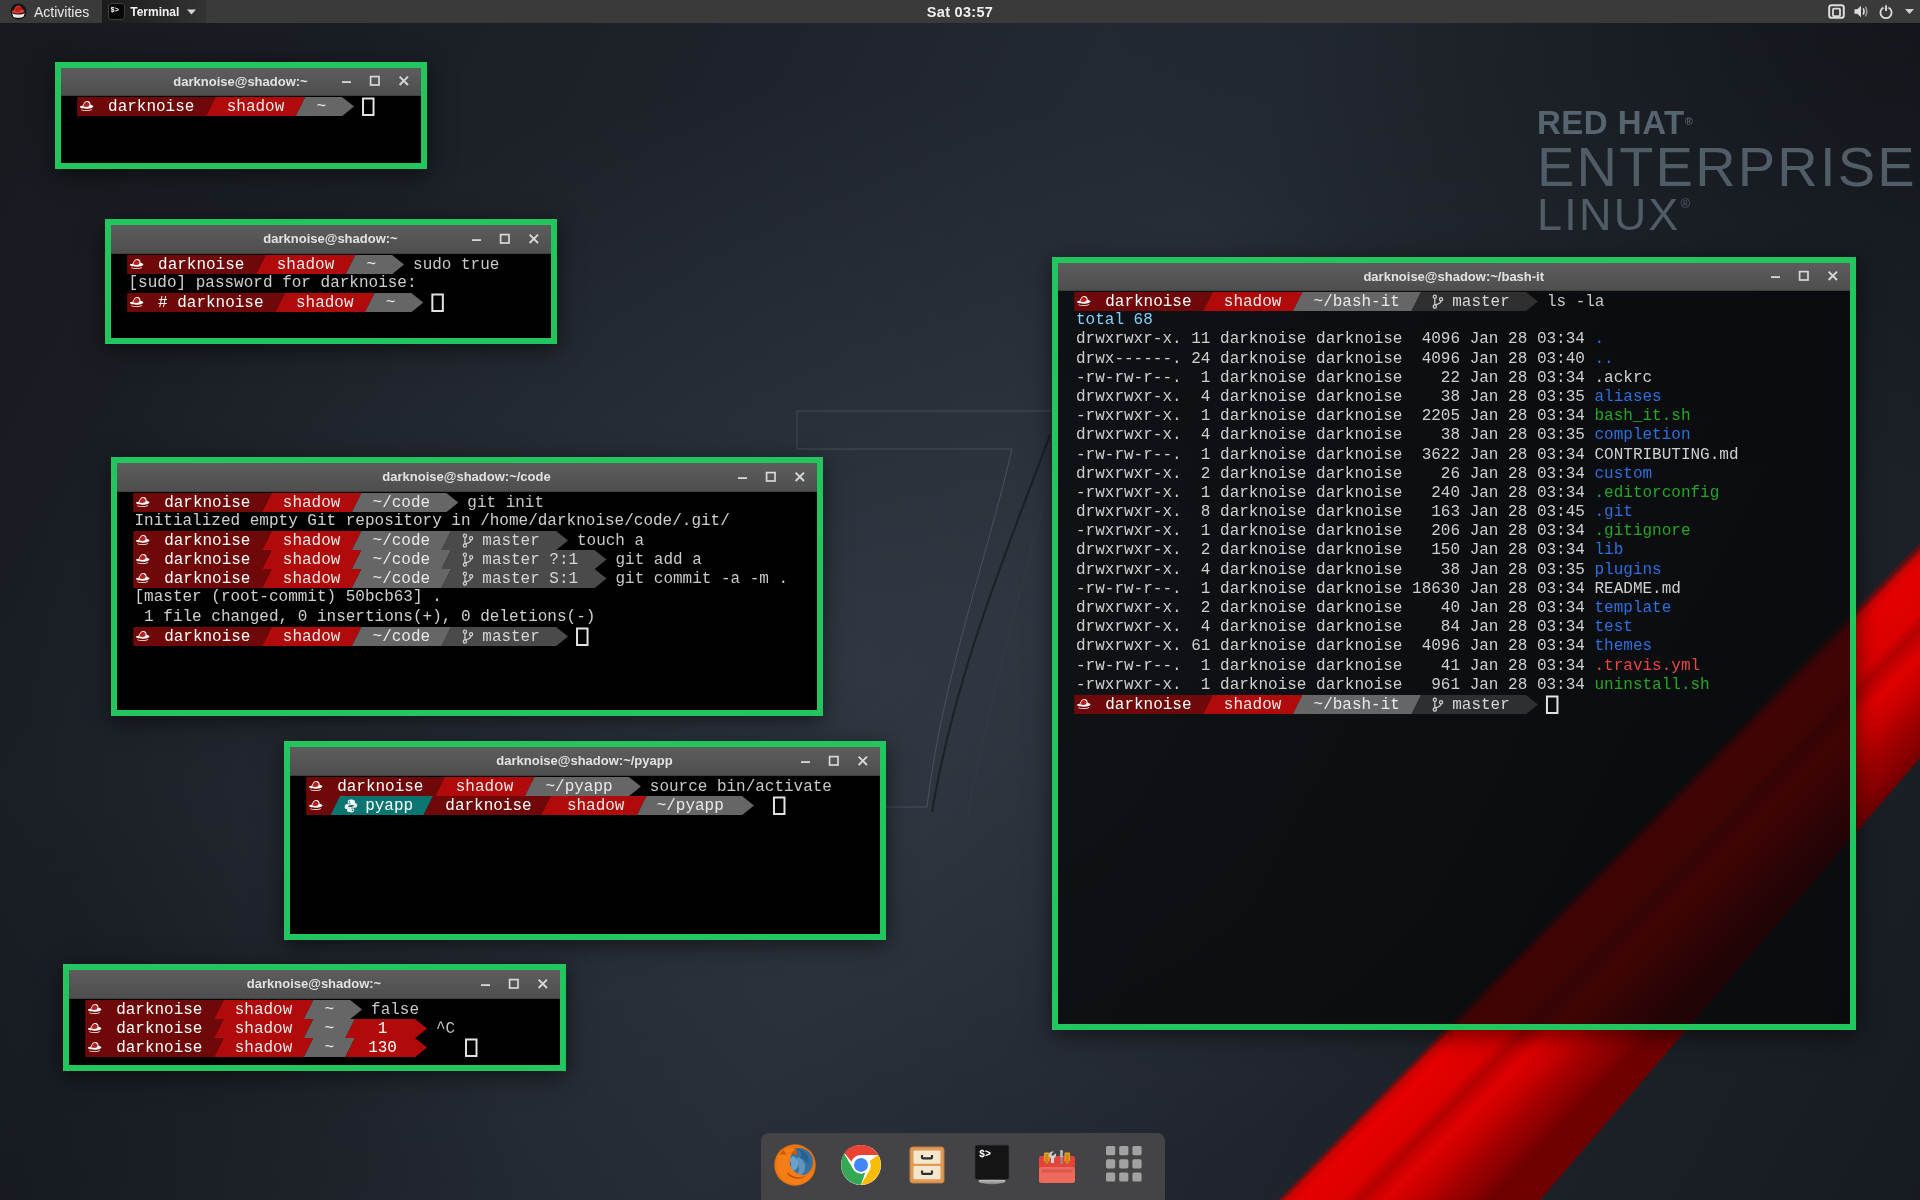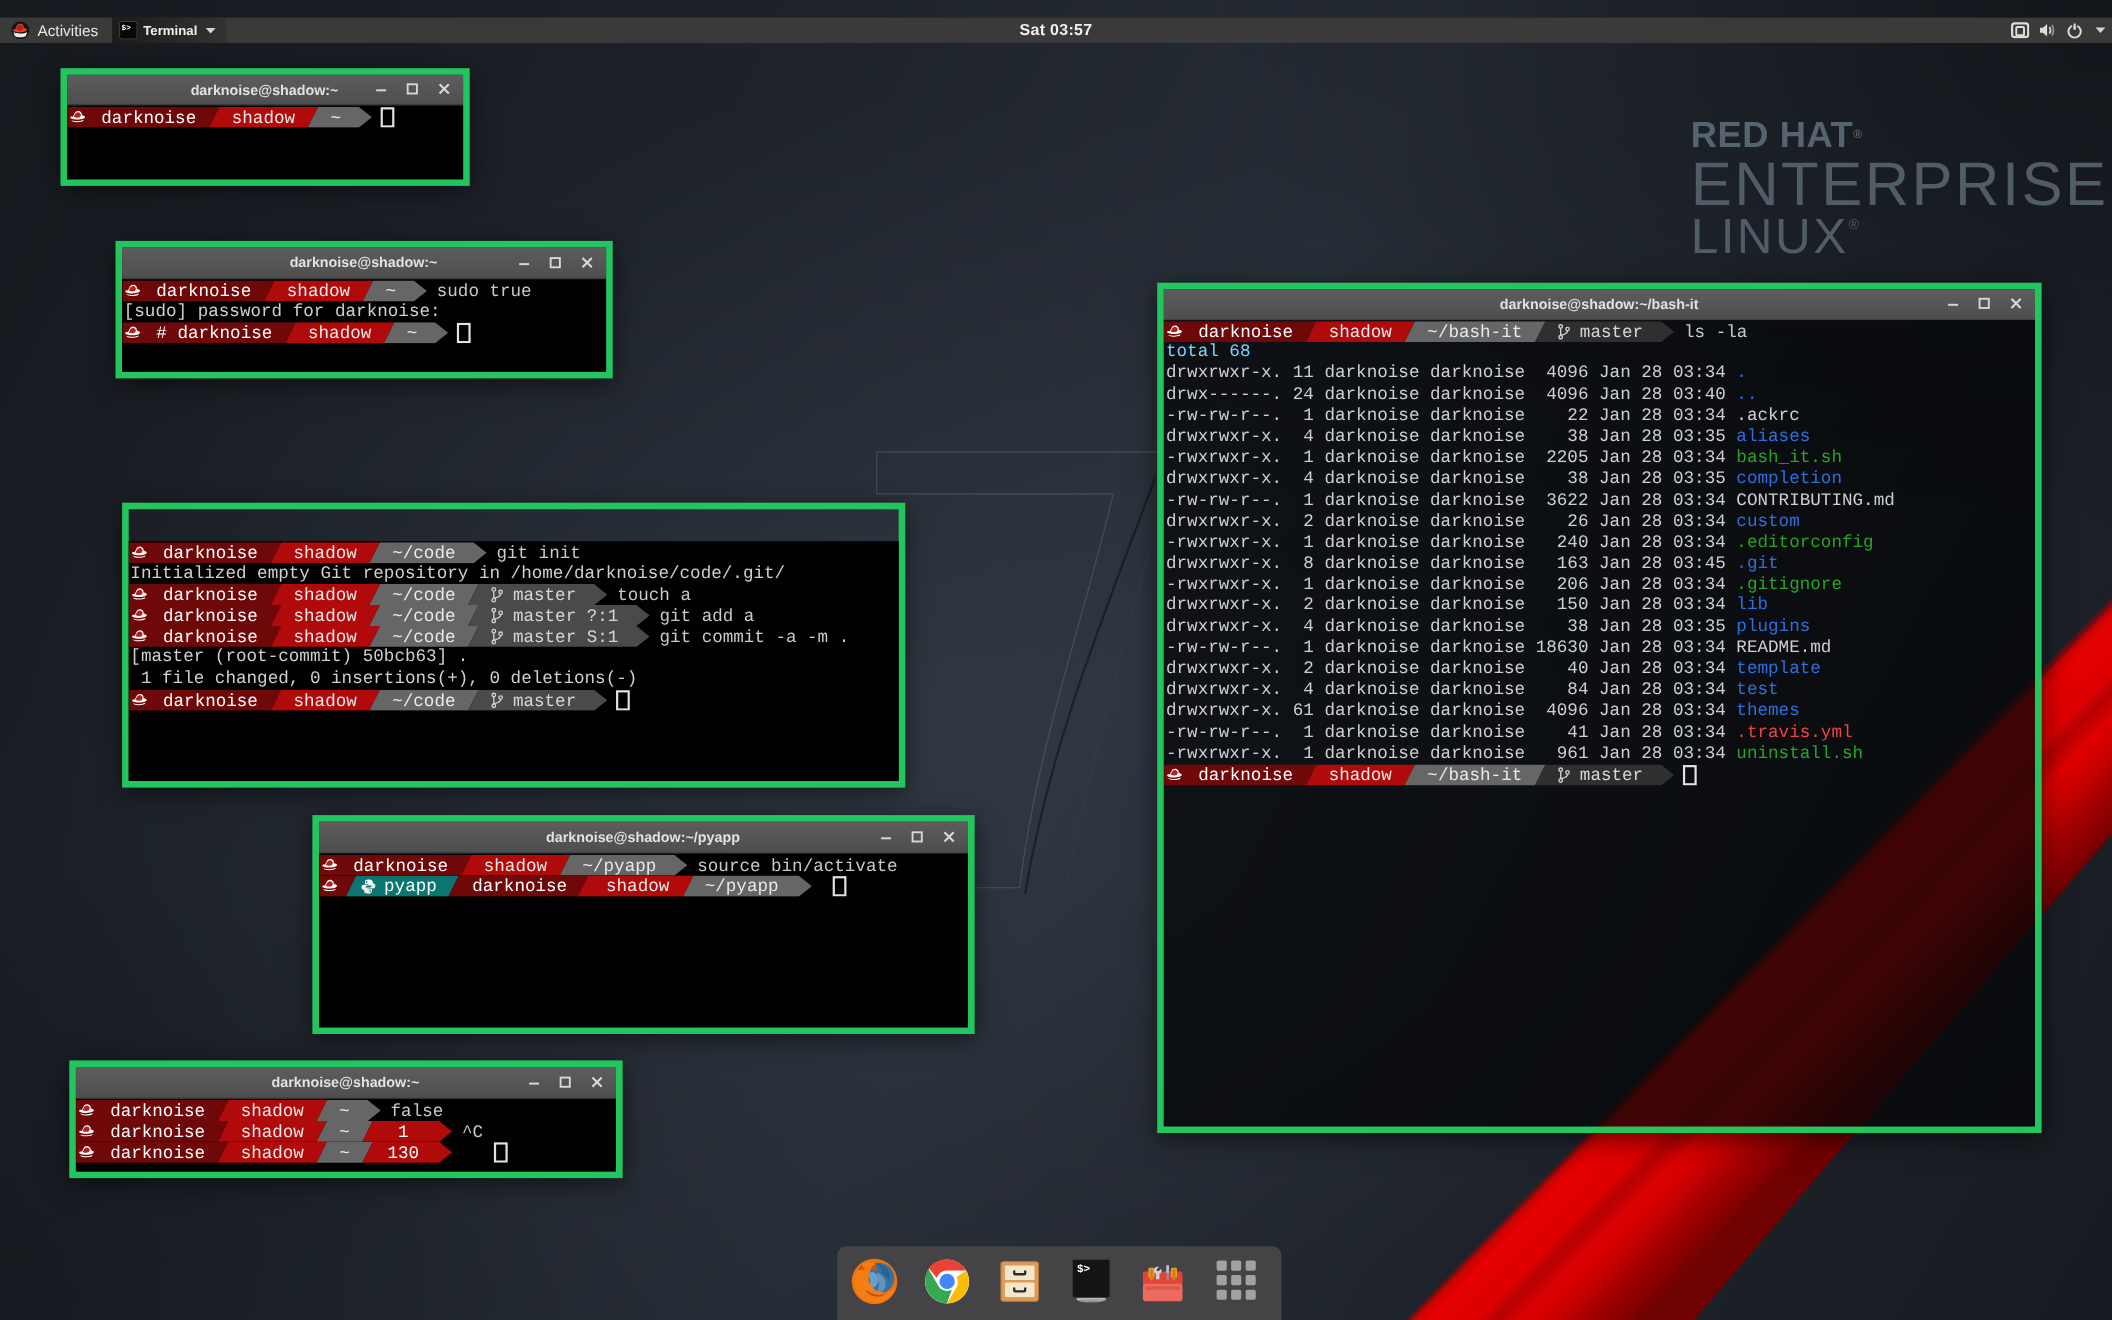--- a/index.html
+++ b/index.html
@@ -8,37 +8,37 @@
  radial-gradient(1500px 900px at 100% 0%, rgba(6,8,10,0.5), rgba(6,8,10,0) 55%),
  radial-gradient(900px 700px at 0% 100%, rgba(8,10,12,0.3), rgba(8,10,12,0) 60%),
  linear-gradient(118deg,#16191e 0%,#1e232b 30%,#262c35 52%,#1f242c 74%,#171b21 100%);}
 .band{position:absolute;left:0;top:0}
 .logo{position:absolute;left:1537px;top:106px;color:#566470;line-height:1}
 .l1{font-size:33px;font-weight:bold;letter-spacing:0.5px}
 .reg1{font-size:11px;vertical-align:9px}
 .l2{font-size:56px;letter-spacing:2.2px;color:#505c66;margin-top:0px}
 .l3{font-size:45px;letter-spacing:2.2px;color:#505c66;margin-top:-3px}
 .reg2{font-size:13px;vertical-align:22px;letter-spacing:0}
-.topbar{position:absolute;left:0;top:16px;width:1920px;height:23px;background:#3a3a3a;display:flex;align-items:center;z-index:50}
+.topbar{position:absolute;left:0;top:0;width:1920px;height:23px;background:#3a3a3a;display:flex;align-items:center;z-index:50}
 .tbleft{display:flex;align-items:center;height:100%}
 .acttxt{color:#e8e8e8;font-size:14px;margin-right:13px}
 .appbtn{display:flex;align-items:center;height:100%;padding:0 9px 0 6px;background:linear-gradient(to right,rgba(10,10,10,0.65),rgba(30,30,30,0.25))}
 .apptxt{color:#f0f0f0;font-size:12px;font-weight:bold}
 .clock{position:absolute;left:0;right:0;text-align:center;color:#efefef;font-size:14.5px;font-weight:bold;letter-spacing:0.3px}
 .tbright{position:absolute;right:5px;top:0;height:23px;display:flex;align-items:center;gap:8px}
 .dock{position:absolute;left:761px;top:1132.5px;width:404px;height:68px;background:#444446;border-radius:8px 8px 0 0;z-index:40}
 .dockicons{position:absolute;top:0;left:0;z-index:41}
 .di{position:absolute;top:1143px}
 .win{position:absolute;border:6px solid #22c55e;box-shadow:0 5px 22px rgba(0,0,0,0.55);z-index:10}
 .tb{height:28.5px;background:linear-gradient(#5d5d5d,#4e4e4e);border-bottom:1px solid #404040;box-sizing:border-box;position:relative;display:flex;align-items:center;justify-content:center}
 .tt{color:#e2e2e2;font-size:13px;font-weight:bold}
 .btns{position:absolute;right:9px;top:0;height:100%;display:flex;align-items:center;gap:12.5px}
 .btns svg{display:block}
 .ct{position:absolute;left:0;right:0;top:28.5px;bottom:0;padding-top:1px;overflow:hidden}
-.r{height:19.2px;line-height:19.2px;font-family:"Liberation Mono",monospace;font-size:16px;white-space:pre;color:#cfcfcf;padding-left:2px}
+.r{height:19.2px;line-height:19.2px;font-family:"Liberation Mono",monospace;font-size:16px;white-space:pre;color:#cfcfcf;padding-left:18px}
 .r svg.pr{display:block;margin-left:-2px}
 </style></head>
 <body>
 <div class="wall"></div>
 
 <svg class="band" width="1920" height="1200" viewBox="0 0 1920 1200">
 <defs>
 <linearGradient id="bandg" gradientUnits="userSpaceOnUse" x1="1700" y1="771" x2="1807" y2="876">
  <stop offset="0" stop-color="#8f0505" stop-opacity="0.55"></stop>
  <stop offset="0.03" stop-color="#c80303"></stop>
@@ -243,20 +243,34 @@
             <path d="M3.4 6.2 L4.6 3.9 C5.3 2.4 6.9 1.7 8.3 2.3 C9.4 2.8 10 3.8 9.9 4.9 L9 6.6 C7.2 7.2 5.2 7.1 3.4 6.2 Z" fill="#b4201d"></path>
             <path d="M1.3 9.3 C4.5 10.6 9.4 10.4 12.6 8.9 L12 10.1 C9.3 11.3 4.9 11.4 2 10.3 Z" fill="#ffffff"></path>
           </g>
           <text x="31.0" y="14.4" font-family="Liberation Mono" font-size="16" fill="#ffffff" xml:space="preserve"># darknoise</text>
           <text x="169.0" y="14.4" font-family="Liberation Mono" font-size="16" fill="#e9e9e9" xml:space="preserve">shadow</text>
           <text x="258.8" y="14.4" font-family="Liberation Mono" font-size="16" fill="#e9e9e9" xml:space="preserve">~</text>
           <rect x="305.4" y="1.5" width="10.5" height="16.5" fill="none" stroke="#e3e3e3" stroke-width="2"></rect>
         </svg></div>
     </div>
   </div><div class="win" style="left:110.5px;top:457px;width:712px;height:259px">
+    <div class="tb">
+      <span class="tt">darknoise@shadow:~/code</span>
+      <div class="btns">
+        <svg width="16" height="16" viewBox="0 0 16 16">
+          <rect x="3" y="8.2" width="9" height="1.8" fill="#d8d8d8"></rect>
+        </svg>
+        <svg width="16" height="16" viewBox="0 0 16 16">
+          <rect x="3.6" y="3.6" width="8.4" height="8.4" fill="none" stroke="#d8d8d8" stroke-width="1.7"></rect>
+        </svg>
+        <svg width="16" height="16" viewBox="0 0 16 16">
+          <path d="M3.6 3.6 L12 12 M12 3.6 L3.6 12" stroke="#d8d8d8" stroke-width="1.9"></path>
+        </svg>
+      </div>
+    </div>
     <div class="ct" style="background:#010101">
       <div class="r"><svg class="pr" width="710" height="19.2" viewBox="0 0 710 19.2">
           <polygon points="0,0 138.5,0 128.9,19.2 0,19.2" fill="#6f0808"></polygon>
           <polygon points="138.5,0 228.3,0 218.7,19.2 128.9,19.2" fill="#b00a0a"></polygon>
           <polygon points="228.3,0 313.3,0 325.3,9.6 313.3,19.2 218.7,19.2" fill="#666666"></polygon>
           <g transform="translate(2.5,3.0)">
             <path d="M0.6 7.6 C-0.3 6.2 1.2 5.6 2.6 6.1 L4.3 2.9 C5.1 1.2 7.2 0.4 8.9 1.2 C10.3 1.8 11 3.1 10.8 4.5 L12.9 5.4 C14.2 6 13.8 7.2 12.4 7.8 C9.6 9 3.6 9.2 0.6 7.6 Z" fill="#ffffff"></path>
             <path d="M3.4 6.2 L4.6 3.9 C5.3 2.4 6.9 1.7 8.3 2.3 C9.4 2.8 10 3.8 9.9 4.9 L9 6.6 C7.2 7.2 5.2 7.1 3.4 6.2 Z" fill="#b4201d"></path>
             <path d="M1.3 9.3 C4.5 10.6 9.4 10.4 12.6 8.9 L12 10.1 C9.3 11.3 4.9 11.4 2 10.3 Z" fill="#ffffff"></path>
           </g>

